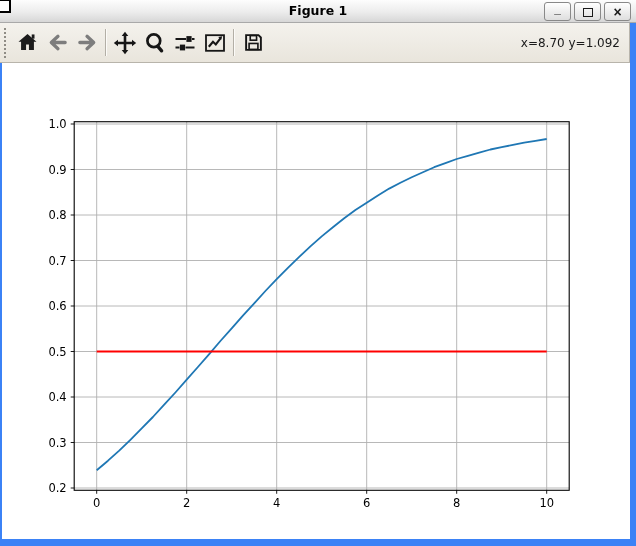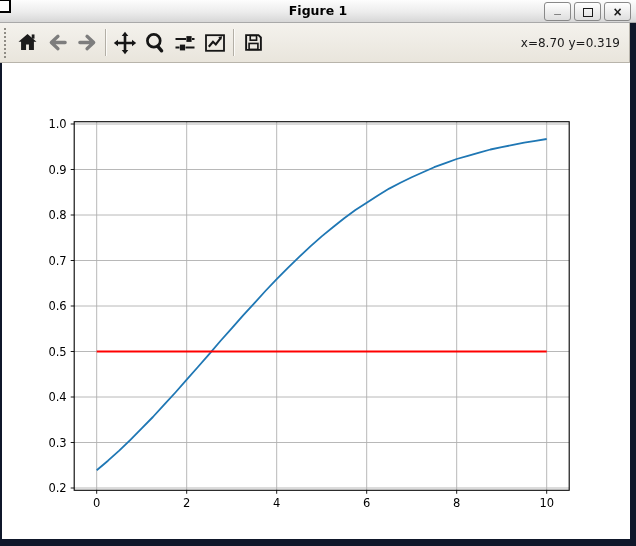--- a/index.html
+++ b/index.html
@@ -1,19 +1,19 @@
 <!DOCTYPE html>
 <html><head>
 <meta charset="utf-8">
 <style>
   html,body{margin:0;padding:0;background:#fff;}
   *{box-sizing:border-box;}
   .window{
     position:relative;width:636px;height:546px;
-    background:#0f172a;overflow:hidden;
+    background:#3b82f6;overflow:hidden;
     font-family:"DejaVu Sans","Liberation Sans",sans-serif;
   }
   
   .titlebar{
     position:absolute;left:0;top:0;width:636px;height:23px;
     background:linear-gradient(#fdfdfd 0%,#ececec 55%,#d7d7d7 100%);
     border-bottom:1px solid #a9a9a9;overflow:hidden;
   }
   .app-corner-icon{
     position:absolute;left:-6px;top:-5px;width:17px;height:18px;
@@ -128,21 +128,21 @@
     <div class="tb-sep"></div>
 
     <button class="tb-btn">
       <svg width="23" height="23" viewBox="0 0 24 24">
         <path d="M4.3 4.3 H17.2 L19.7 6.8 V19.7 H4.3 Z" fill="none" stroke="#161616" stroke-width="2"></path>
         <rect x="8.6" y="4.8" width="6.6" height="4.8" fill="none" stroke="#161616" stroke-width="1.7"></rect>
         <rect x="7.4" y="13" width="9.2" height="6.2" fill="none" stroke="#161616" stroke-width="1.7"></rect>
       </svg>
     </button>
 
-    <div class="cursor-readout">x=8.70 y=0.319</div>
+    <div class="cursor-readout">x=8.70 y=1.092</div>
   </div>
 
   <div class="canvas">
     <svg id="plot" width="628" height="476" viewBox="2 63 628 476">
         <rect x="74.2" y="121.72500000000002" width="495.00000000000006" height="368.54999999999995" fill="#ffffff"></rect>
         <line x1="96.7" y1="121.72500000000002" x2="96.7" y2="490.275" stroke="#b0b0b0" stroke-width="0.9"></line>
         <line x1="186.7" y1="121.72500000000002" x2="186.7" y2="490.275" stroke="#b0b0b0" stroke-width="0.9"></line>
         <line x1="276.7" y1="121.72500000000002" x2="276.7" y2="490.275" stroke="#b0b0b0" stroke-width="0.9"></line>
         <line x1="366.7" y1="121.72500000000002" x2="366.7" y2="490.275" stroke="#b0b0b0" stroke-width="0.9"></line>
         <line x1="456.7" y1="121.72500000000002" x2="456.7" y2="490.275" stroke="#b0b0b0" stroke-width="0.9"></line>

